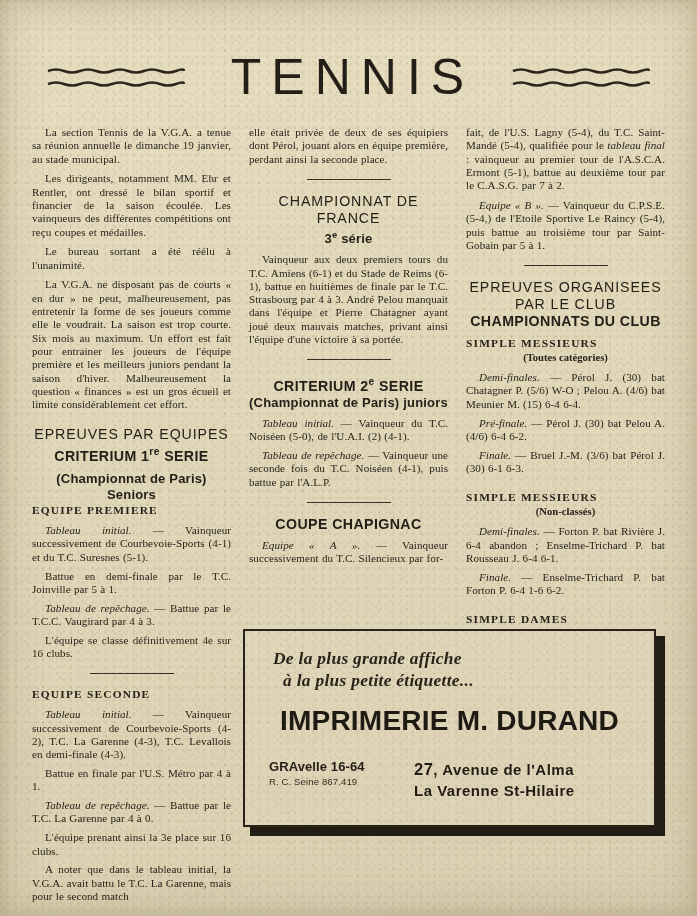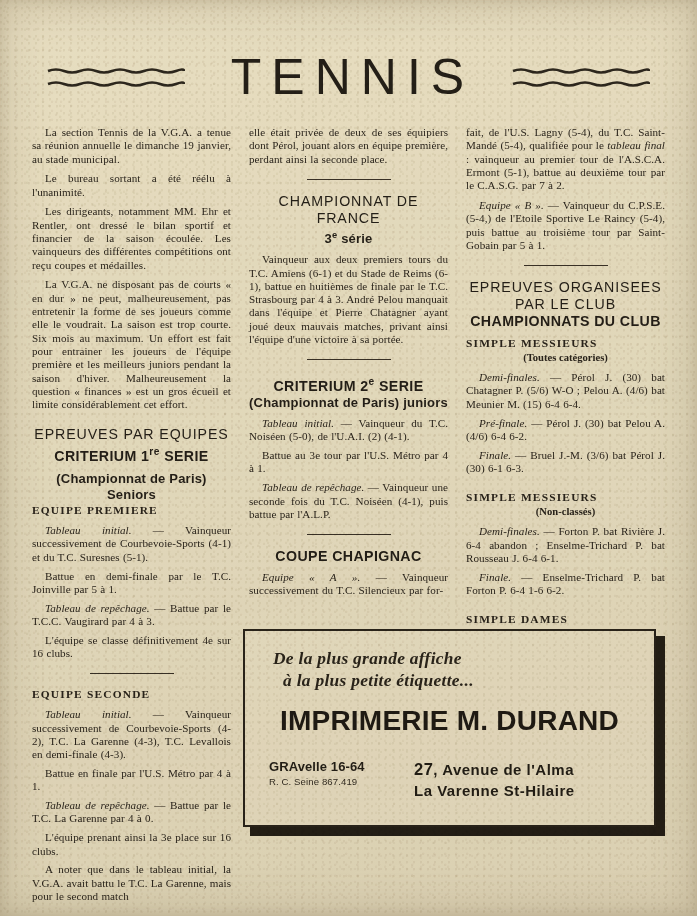--- a/index.html
+++ b/index.html
@@ -258,22 +258,22 @@
     <svg class="wave-rule right" viewBox="0 0 138 30" preserveAspectRatio="none">
       <path d="M1,9 Q9,6 17,9 T33,9 T49,9 T65,9 T81,9 T97,9 T113,9 T129,9 T137,9" fill="none" stroke="#2d271e" stroke-width="2.6"></path>
       <path d="M1,22 Q9,19 17,22 T33,22 T49,22 T65,22 T81,22 T97,22 T113,22 T129,22 T137,22" fill="none" stroke="#2d271e" stroke-width="2.6"></path>
     </svg>
   </div>
 
   <div class="columns">
 
     <div class="col">
       <p class="body">La section Tennis de la V.G.A. a tenue sa réunion annuelle le dimanche 19 janvier, au stade municipal.</p>
+      <p class="body">Les dirigeants, notamment MM. Ehr et Rentler, ont dressé le bilan sportif et financier de la saison écoulée. Les vainqueurs des différentes compétitions ont reçu coupes et médailles.</p>
       <p class="body">Le bureau sortant a été réélu à l'unanimité.</p>
-      <p class="body">Les dirigeants, notamment MM. Ehr et Rentler, ont dressé le bilan sportif et financier de la saison écoulée. Les vainqueurs des différentes compétitions ont reçu coupes et médailles.</p>
       <p class="body">La V.G.A. ne disposant pas de courts « en dur » ne peut, malheureusement, pas entretenir la forme de ses joueurs comme elle le voudrait. La saison est trop courte. Six mois au maximum. Un effort est fait pour entrainer les joueurs de l'équipe première et les meilleurs juniors pendant la saison d'hiver. Malheureusement la question « finances » est un gros écueil et limite considérablement cet effort.</p>
 
       <div class="spacer-md"></div>
 
       <h2 class="h-sans-lg">EPREUVES PAR EQUIPES</h2>
       <h2 class="h-sans-lg bold"><span>CRITERIUM 1</span><span class="sup">re</span><span> SERIE</span></h2>
       <div class="spacer-xs"></div>
       <h3 class="h-sans-md">(Championnat de Paris) Seniors</h3>
       <h4 class="h-serif-sm">EQUIPE PREMIERE</h4>
       <div class="spacer-xs"></div>
@@ -306,21 +306,20 @@
 
       <p class="body">Vainqueur aux deux premiers tours du T.C. Amiens (6-1) et du Stade de Reims (6-1), battue en huitièmes de finale par le T.C. Strasbourg par 4 à 3. André Pelou manquait dans l'équipe et Pierre Chatagner ayant joué deux mauvais matches, privant ainsi l'équipe d'une victoire à sa portée.</p>
 
       <div class="divider"></div>
 
       <h2 class="h-sans-lg bold"><span>CRITERIUM 2</span><span class="sup">e</span><span> SERIE</span></h2>
       <h3 class="h-sans-md">(Championnat de Paris) juniors</h3>
       <div class="spacer-xs"></div>
 
       <p class="body tight"><span class="it">Tableau initial.</span><span> — Vainqueur du T.C. Noiséen (5-0), de l'U.A.I. (2) (4-1).</span></p>
-      <p class="body tight"><span>Battue au 3e tour par l'U.S. Métro par 4 à 1.</span></p>
       <p class="body tight"><span class="it">Tableau de repêchage.</span><span> — Vainqueur une seconde fois du T.C. Noiséen (4-1), puis battue par l'A.L.P.</span></p>
 
       <div class="divider"></div>
 
       <h2 class="h-sans-lg bold">COUPE CHAPIGNAC</h2>
       <div class="spacer-xs"></div>
 
       <p class="body tight"><span class="it">Equipe « A ».</span><span> — Vainqueur successivement du T.C. Silencieux par for-</span></p>
     </div>
 

